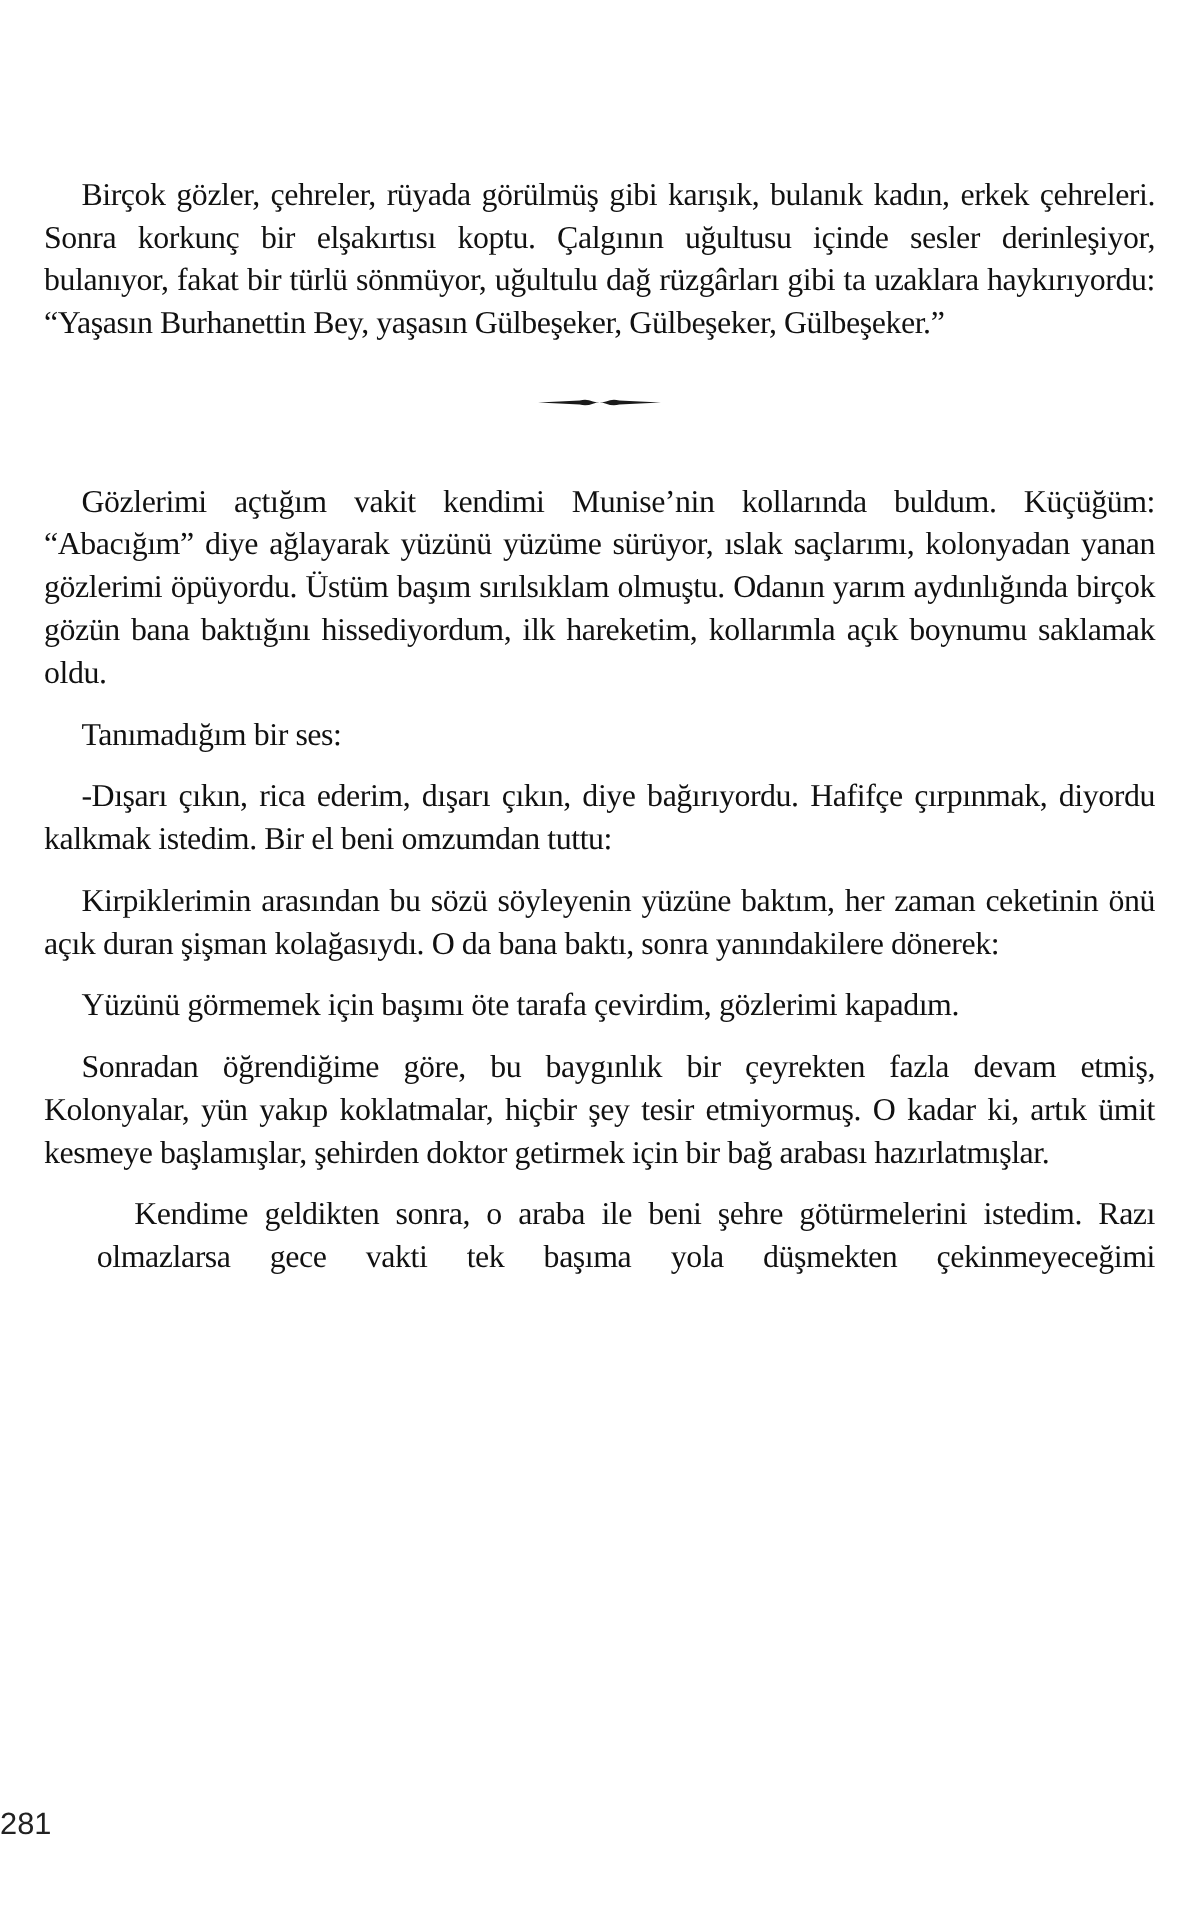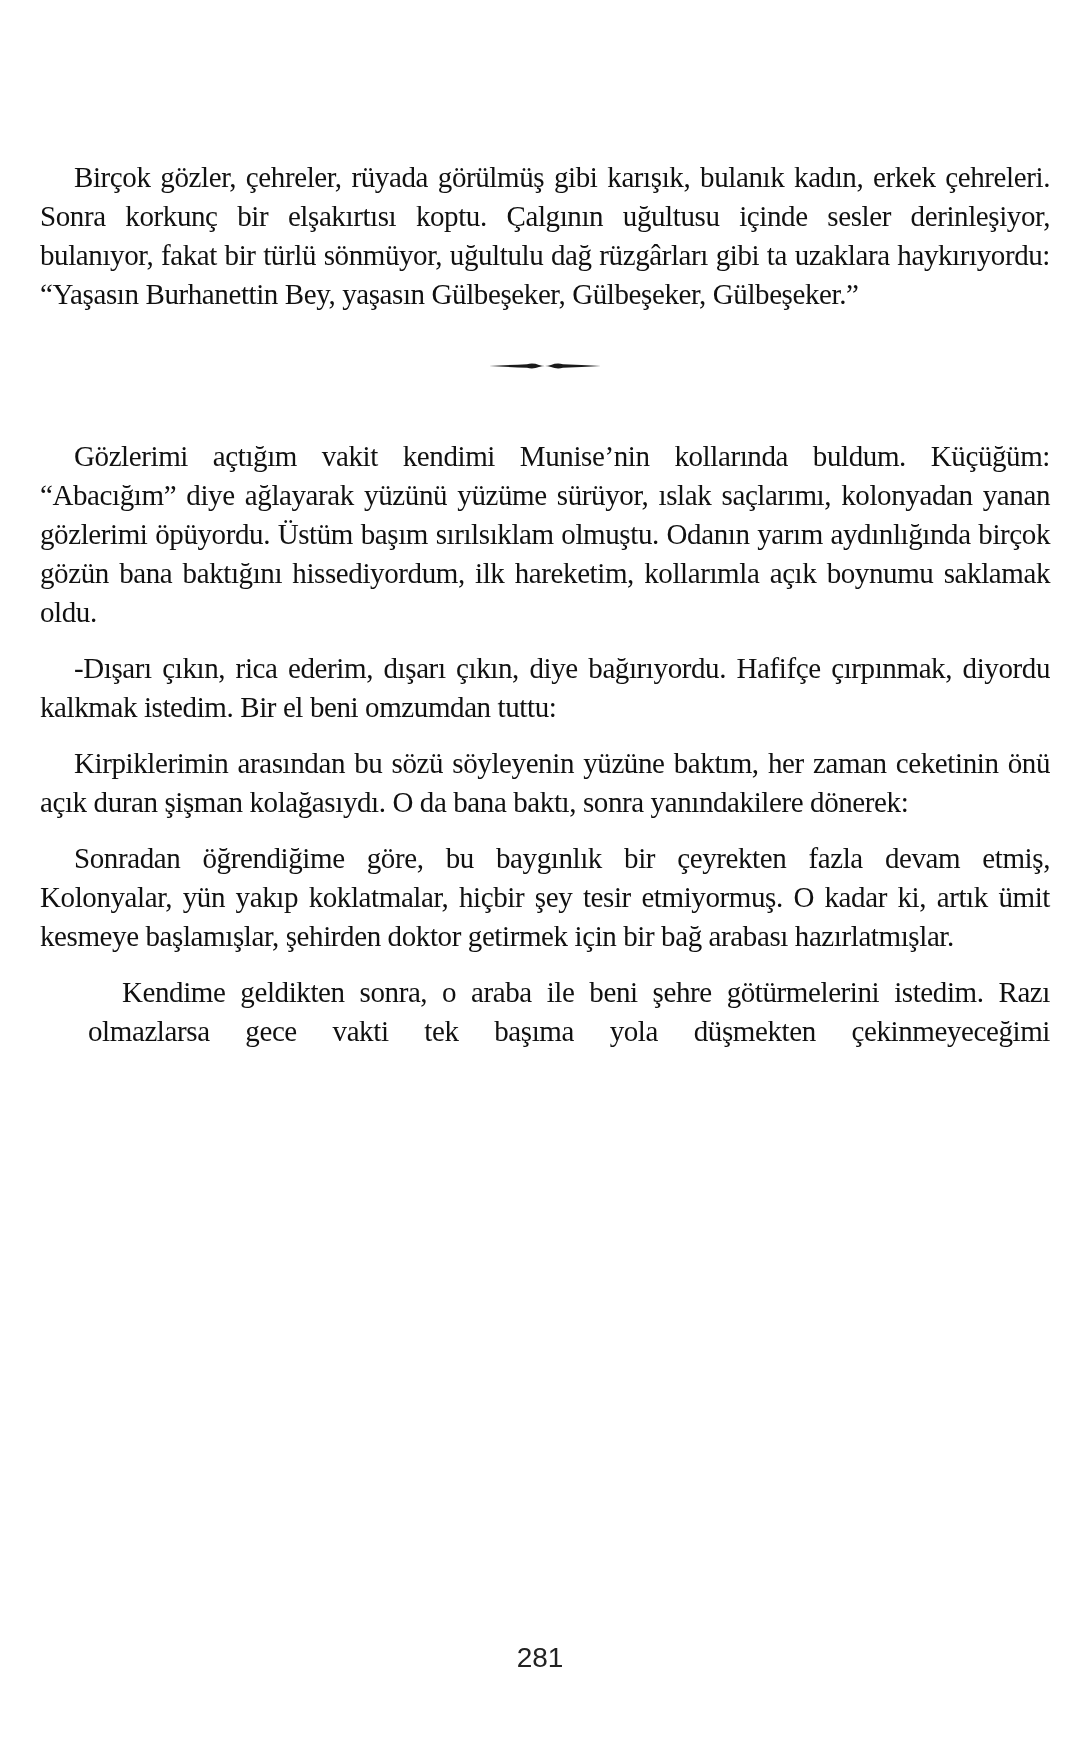--- a/index.html
+++ b/index.html
@@ -41,40 +41,42 @@
       margin: 1px 0 36px 0;
     }
     .ornament svg {
       display: block;
     }
     .page-number {
       position: absolute;
       left: 0;
       width: 1080px;
       top: 1642px;
-      text-align: center;
+      text-align: left;
       font-family: "Liberation Sans", "DejaVu Sans", sans-serif;
       font-size: 28px;
       color: #222222;
     }
   </style>
 </head>
 <body>
 
 <div class="page">
   <p class="para">Birçok gözler, çehreler, rüyada görülmüş gibi karışık, bulanık kadın, erkek çehreleri. Sonra korkunç bir elşakırtısı koptu. Çalgının uğultusu içinde sesler derinleşiyor, bulanıyor, fakat bir türlü sönmüyor, uğultulu dağ rüzgârları gibi ta uzaklara haykırıyordu: “Yaşasın Burhanettin Bey, yaşasın Gülbeşeker, Gülbeşeker, Gülbeşeker.”</p>
 
   <div class="ornament">
     <span>
       <svg width="112" height="10" viewBox="0 0 112 10">
         <path d="M0 5 Q20 4 38 3.2 Q44 1.5 50 4 Q53 5 56 5 Q59 5 62 4 Q68 1.5 74 3.2 Q92 4 112 5 Q92 6 74 6.8 Q68 8.5 62 6 Q59 5 56 5 Q53 5 50 6 Q44 8.5 38 6.8 Q20 6 0 5 Z" fill="#1a1a1a"></path>
       </svg>
     </span>
   </div>
 
   <p class="para">Gözlerimi açtığım vakit kendimi Munise’nin kollarında buldum. Küçüğüm: “Abacığım” diye ağlayarak yüzünü yüzüme sürüyor, ıslak saçlarımı, kolonyadan yanan gözlerimi öpüyordu. Üstüm başım sırılsıklam olmuştu. Odanın yarım aydınlığında birçok gözün bana baktığını hissediyordum, ilk hareketim, kollarımla açık boynumu saklamak oldu.</p>
+  <p class="para">Tanımadığım bir ses:</p>
   <p class="para">-Dışarı çıkın, rica ederim, dışarı çıkın, diye bağırıyordu. Hafifçe çırpınmak, diyordu kalkmak istedim. Bir el beni omzumdan tuttu:</p>
   <p class="para">Kirpiklerimin arasından bu sözü söyleyenin yüzüne baktım, her zaman ceketinin önü açık duran şişman kolağasıydı. O da bana baktı, sonra yanındakilere dönerek:</p>
+  <p class="para">Yüzünü görmemek için başımı öte tarafa çevirdim, gözlerimi kapadım.</p>
   <p class="para">Sonradan öğrendiğime göre, bu baygınlık bir çeyrekten fazla devam etmiş, Kolonyalar, yün yakıp koklatmalar, hiçbir şey tesir etmiyormuş. O kadar ki, artık ümit kesmeye başlamışlar, şehirden doktor getirmek için bir bağ arabası hazırlatmışlar.</p>
   <p class="para last-cut">Kendime geldikten sonra, o araba ile beni şehre götürmelerini istedim. Razı olmazlarsa gece vakti tek başıma yola düşmekten çekinmeyeceğimi</p>
 </div>
 
 <div class="page-number">281</div>
 
 </body></html>

